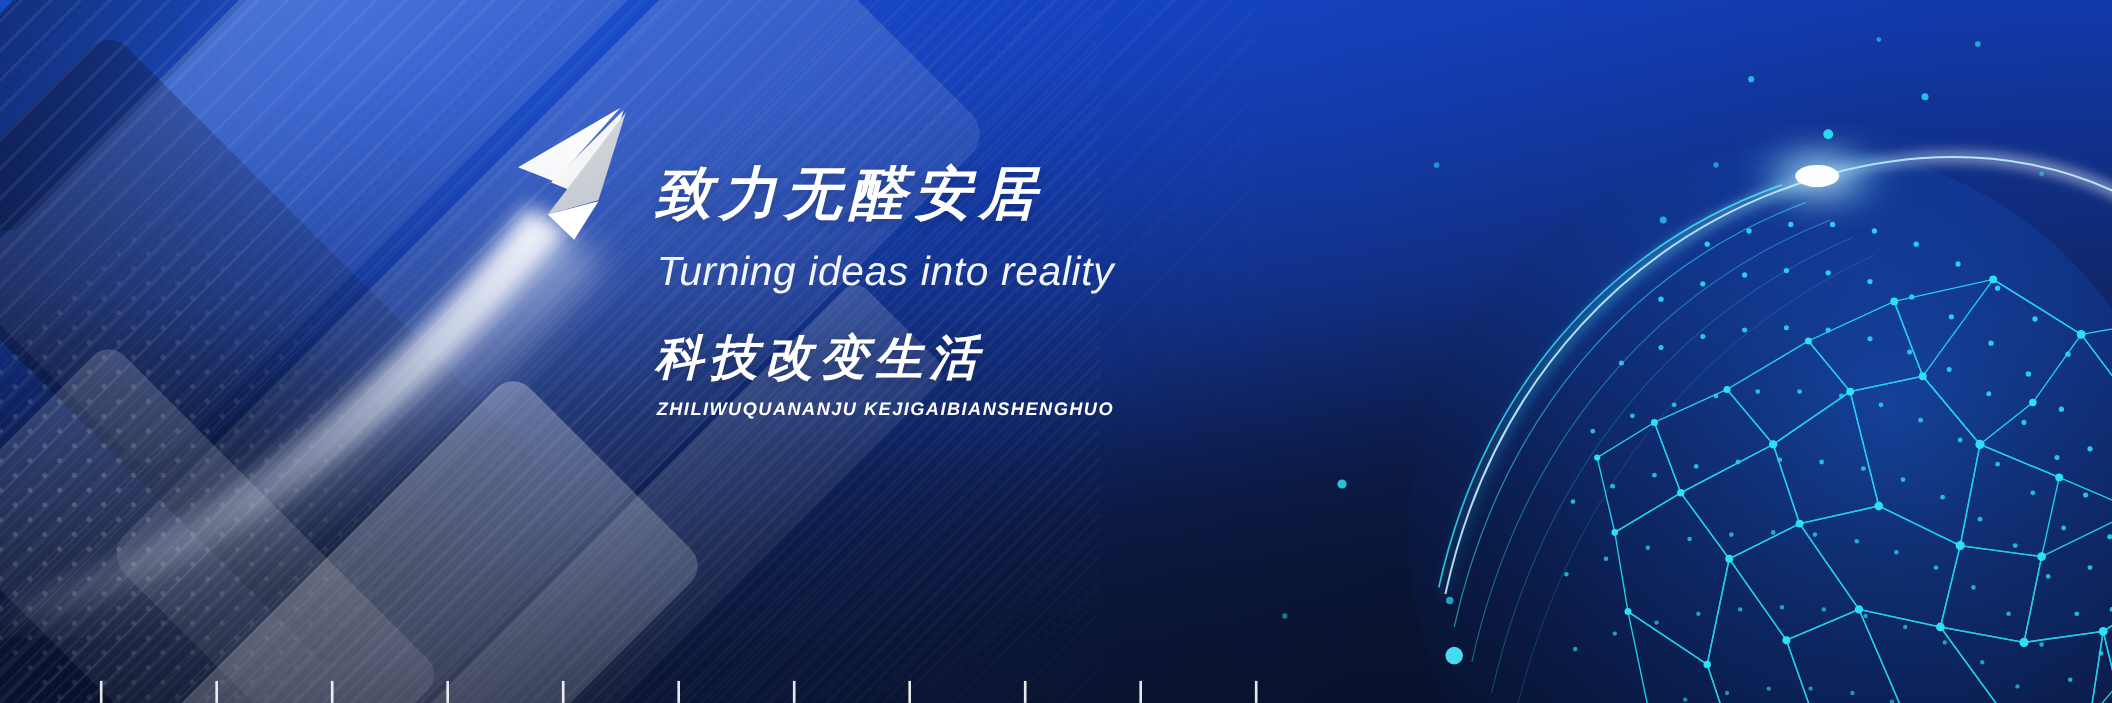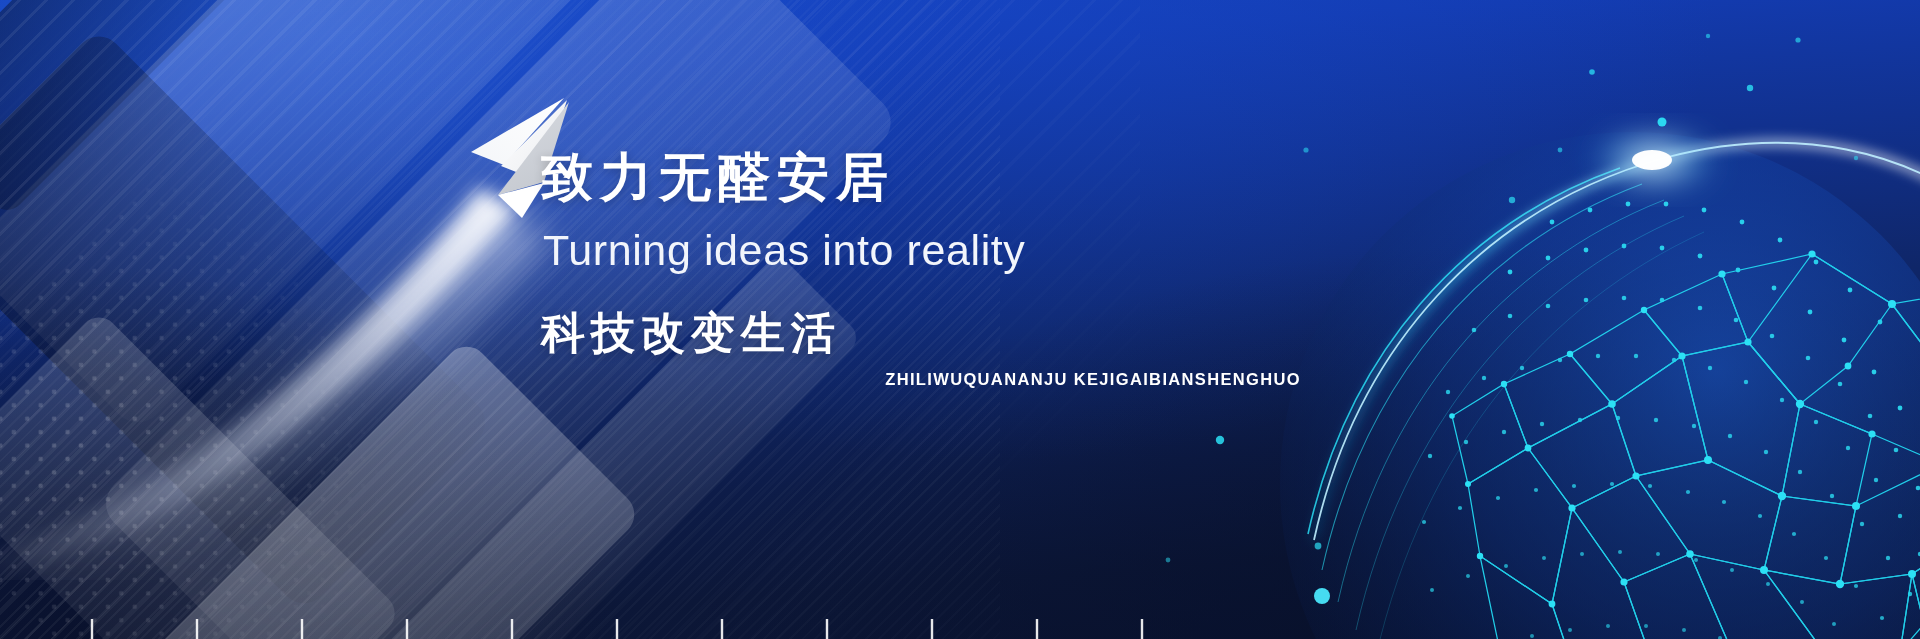--- a/index.html
+++ b/index.html
@@ -79,38 +79,38 @@
 
   
   .sparkles{position:absolute;right:0;top:0;width:860px;height:639px;pointer-events:none;}
   .sparkles svg{display:block;width:100%;height:100%;}
 
   
   .ruler{position:absolute;left:0;bottom:0;width:1150px;height:26px;}
   .ruler svg{display:block;width:100%;height:100%;}
 
   
-  .copy{position:absolute;left:541px;top:150px;width:760px;}
+  .copy{position:absolute;left:595px;top:150px;width:760px;font-style:italic;}
   .line-cn1{
     font-size:52px;font-weight:700;color:#ffffff;letter-spacing:7px;
     line-height:1.06;margin:0;white-space:nowrap;
     text-shadow:0 2px 10px rgba(0,0,0,.22);
   }
   .line-en{
-    font-size:43px;font-weight:400;color:#f2f5fb;letter-spacing:.6px;
+    font-size:37px;font-weight:400;color:#f2f5fb;letter-spacing:.6px;
     line-height:1.2;margin:20px 0 0 2px;white-space:nowrap;
   }
   .line-cn2{
     font-size:44px;font-weight:700;color:#ffffff;letter-spacing:6px;
     line-height:1.08;margin:32px 0 0 0;white-space:nowrap;
     text-shadow:0 2px 10px rgba(0,0,0,.22);
   }
   .line-py{
     font-size:16.5px;font-weight:600;color:#ffffff;letter-spacing:1.35px;
-    line-height:1.2;margin:14px 0 0 2px;white-space:nowrap;text-align:right;
+    line-height:1.2;margin:14px 0 0 2px;white-space:nowrap;
   }
 </style>
 </head>
 <body>
 
 <div class="banner">
 
   <div class="tint-a"></div>
   <div class="tint-b"></div>
   <div class="tint-c"></div>

